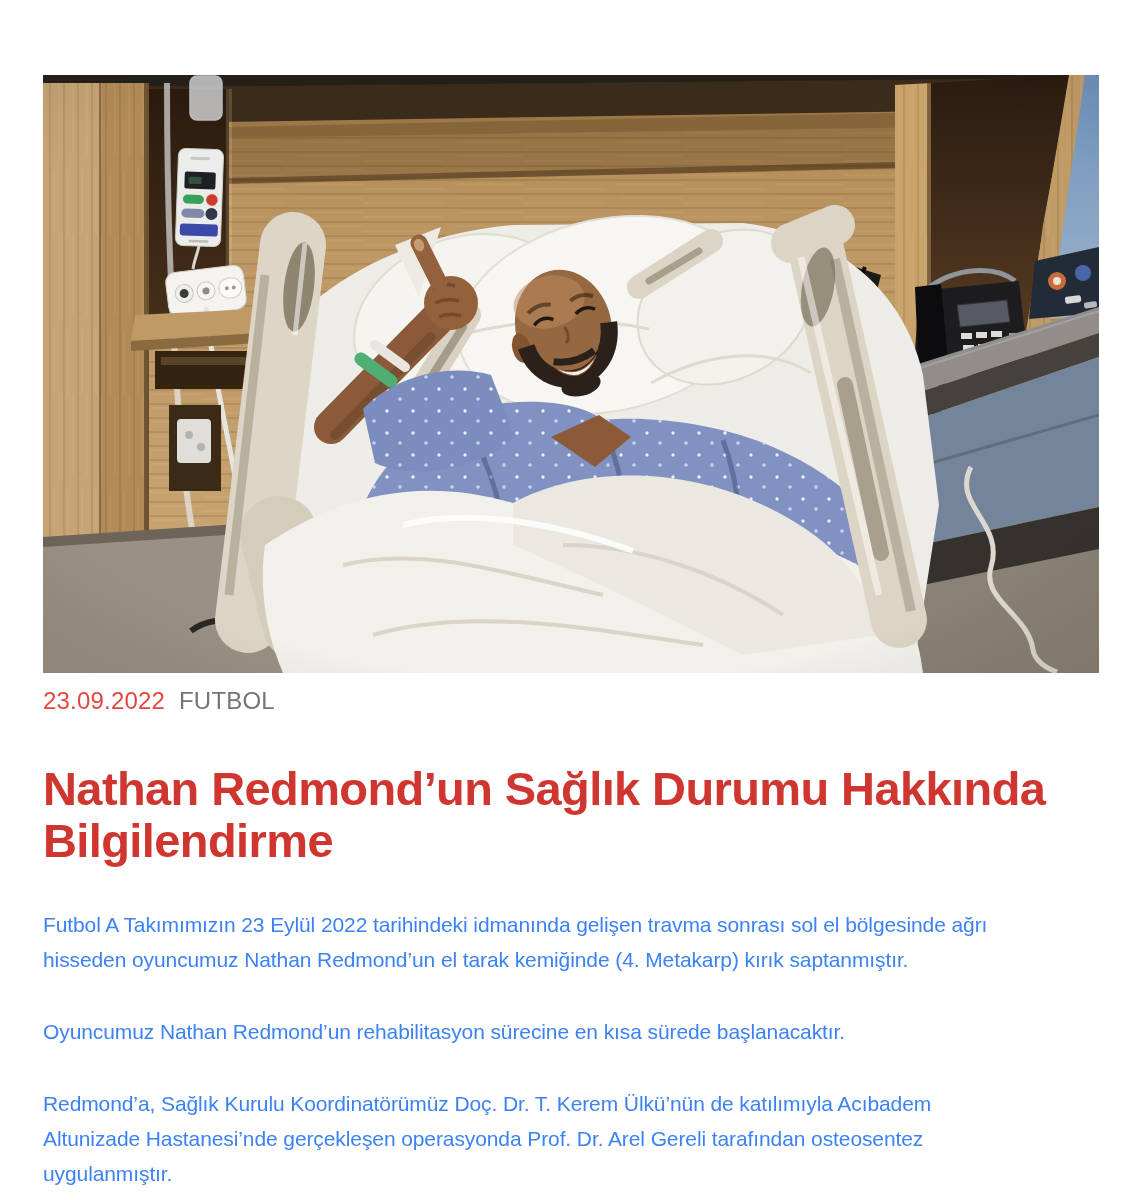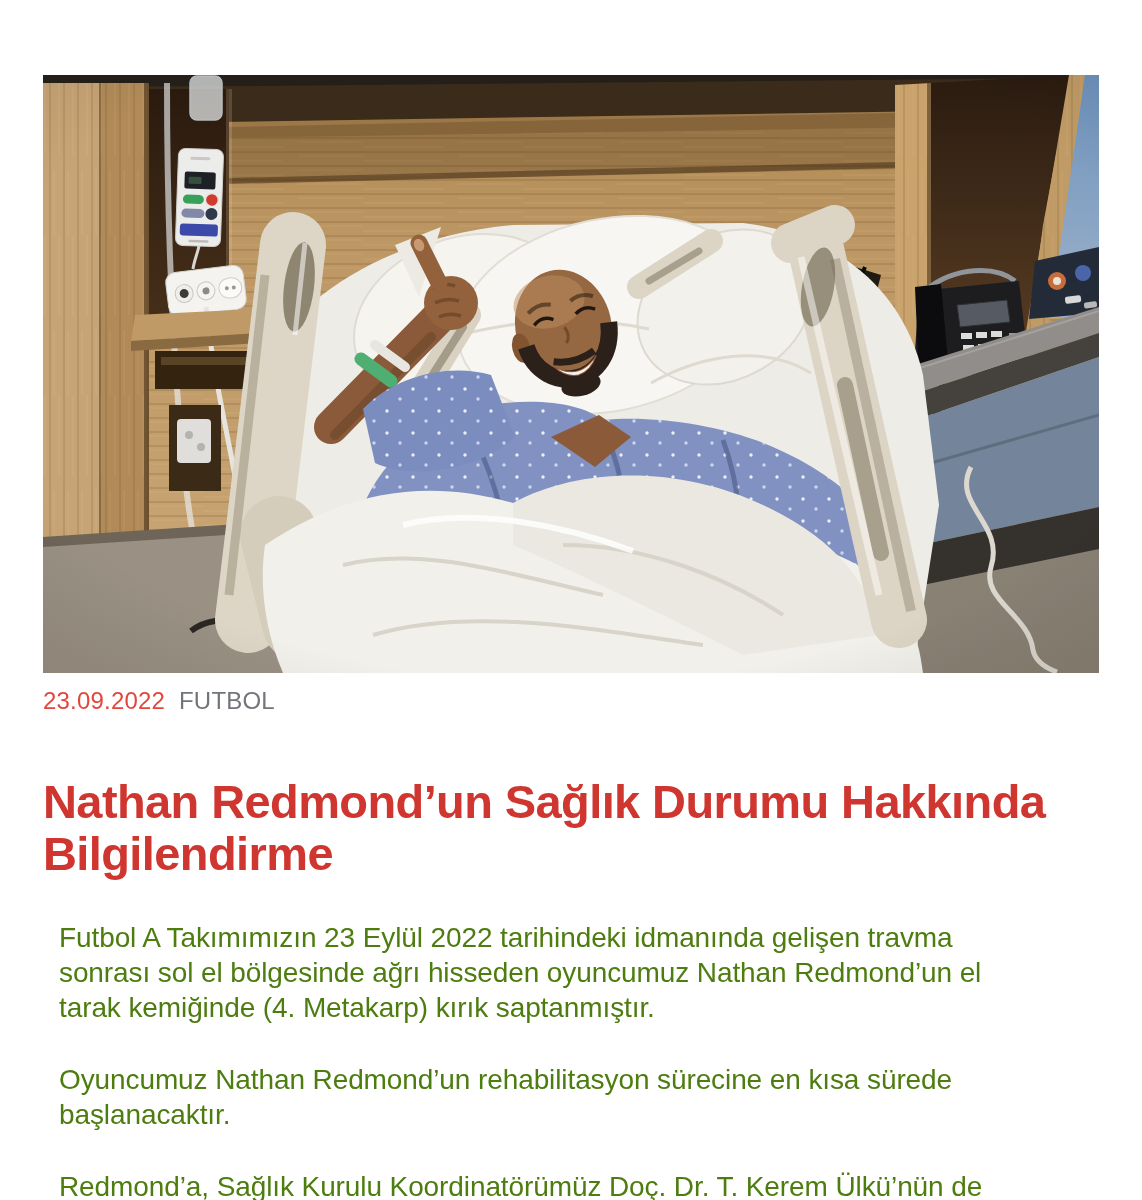--- a/index.html
+++ b/index.html
@@ -3,25 +3,25 @@
 <meta charset="utf-8">
 <style>
   html,body{margin:0;padding:0;background:#ffffff;}
   body{font-family:"Liberation Sans",sans-serif;color:#3e4145;width:1142px;}
   .page{width:1056px;margin:0 auto;padding-top:75px;}
   figure.photo{margin:0;width:1056px;height:598px;overflow:hidden;}
   figure.photo svg{display:block;}
   .meta{margin-top:15px;font-size:24px;line-height:26px;letter-spacing:.2px;}
   .meta .date{color:#e2473e;}
   .meta .cat{color:#72767b;margin-left:7px;}
-  h1.title{margin:62px 0 0 0;max-width:1010px;font-size:47px;line-height:52px;
+  h1.title{margin:49px 0 0 0;max-width:1010px;font-size:47px;line-height:52px;
            font-weight:700;color:#d03630;letter-spacing:-.6px;}
   .body{margin-top:40px;}
-  .body p{width:958px;font-size:28px;line-height:35px;margin:0 0 37px 16px;
-          color:#4d7c0f;letter-spacing:-.1px;}
+  .body p{width:958px;font-size:21px;line-height:35px;margin:0 0 37px 0;
+          color:#3b82f6;letter-spacing:-.1px;}
 </style>
 </head>
 <body>
 
 <div class="page">
 
   <figure class="photo">
     <svg width="1056" height="598" viewBox="0 0 1056 598" role="img" aria-label="Nathan Redmond hastane yatağında gülümseyerek baş parmağını kaldırıyor">
       <defs>
         <linearGradient id="wallGrad" x1="0" y1="0" x2="0" y2="1">

